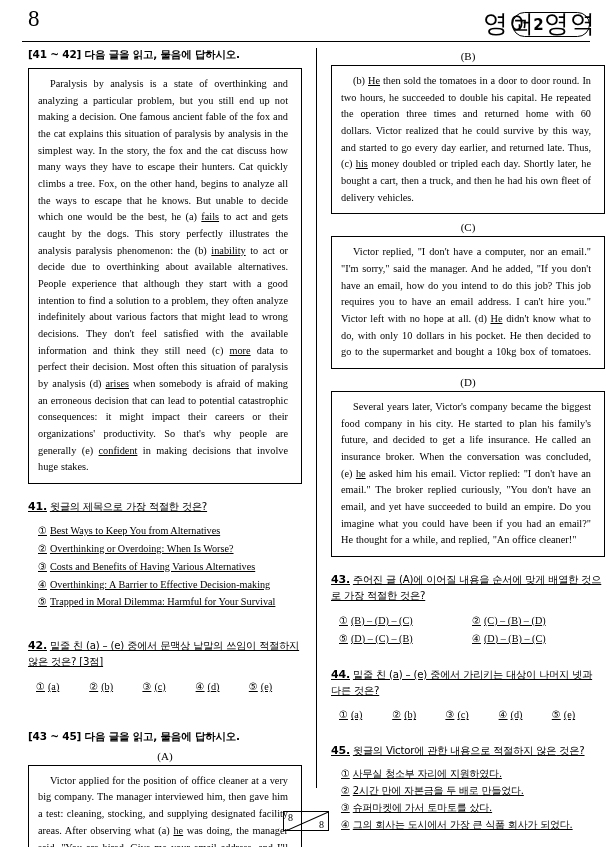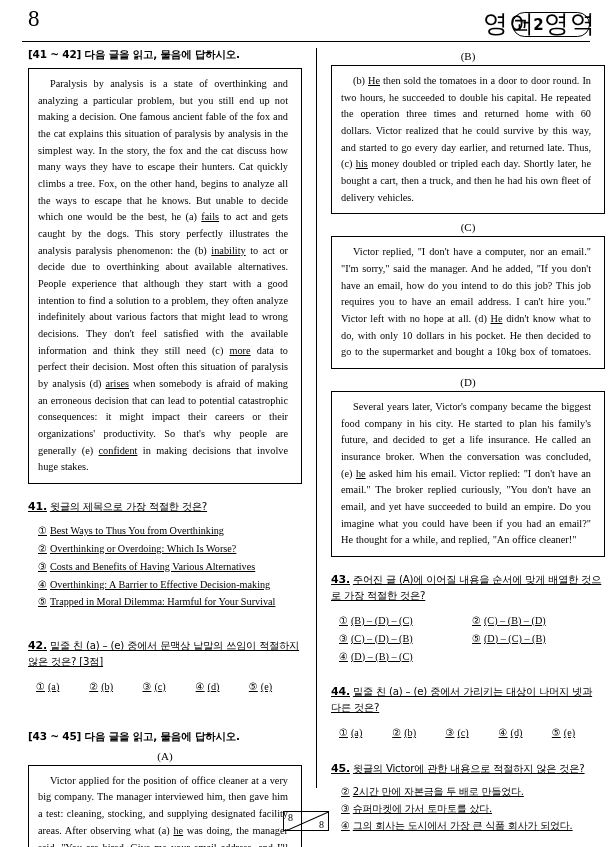--- a/index.html
+++ b/index.html
@@ -243,22 +243,22 @@
       <p class="lastline-left">
         <span>Paralysis by analysis is a state of overthinking and analyzing a particular problem, but you still end up not making a decision. One famous ancient fable of the fox and the cat explains this situation of paralysis by analysis in the simplest way. In the story, the fox and the cat discuss how many ways they have to escape their hunters. Cat quickly climbs a tree. Fox, on the other hand, begins to analyze all the ways to escape that he knows. But unable to decide which one would be the best, he (a) </span><u>fails</u><span> to act and gets caught by the dogs. This story perfectly illustrates the analysis paralysis phenomenon: the (b) </span><u>inability</u><span> to act or decide due to overthinking about available alternatives. People experience that although they start with a good intention to find a solution to a problem, they often analyze indefinitely about various factors that might lead to wrong decisions. They don't feel satisfied with the available information and think they still need (c) </span><u>more</u><span> data to perfect their decision. Most often this situation of paralysis by analysis (d) </span><u>arises</u><span> when somebody is afraid of making an erroneous decision that can lead to potential catastrophic consequences: it might impact their careers or their organizations' productivity. So that's why people are generally (e) </span><u>confident</u><span> in making decisions that involve huge stakes.</span>
       </p>
     </div>
 
     <div class="question">
       <div class="q-stem">
         <span class="q-num">41.</span><span>윗글의 제목으로 가장 적절한 것은?</span>
       </div>
       <div class="choices">
-        <div class="choice"><span class="choice-marker">①</span><span>Best Ways to Thus You from Overthinking</span></div>
-        <div class="choice"><span class="choice-marker">②</span><span>Overthinking or Overdoing: Which Is Worse?</span></div>
+        <div class="choice"><span class="choice-marker">①</span><span>Best Ways to Keep You from Alternatives</span></div>
+        <div class="choice"><span class="choice-marker">②</span><span>Overthinking or Overdoing: When Is Worse?</span></div>
         <div class="choice"><span class="choice-marker">③</span><span>Costs and Benefits of Having Various Alternatives</span></div>
         <div class="choice"><span class="choice-marker">④</span><span>Overthinking: A Barrier to Effective Decision-making</span></div>
         <div class="choice"><span class="choice-marker">⑤</span><span>Trapped in Moral Dilemma: Harmful for Your Survival</span></div>
       </div>
     </div>
 
     <div class="question" style="margin-top:26px;">
       <div class="q-stem">
         <span class="q-num">42.</span><span>밑줄 친 (a) – (e) 중에서 문맥상 낱말의 쓰임이 적절하지 </span><span class="neg">않은</span><span> 것은? [3점]</span>
       </div>
@@ -307,21 +307,20 @@
       </p>
     </div>
 
     <div class="question">
       <div class="q-stem">
         <span class="q-num">43.</span><span>주어진 글 (A)에 이어질 내용을 순서에 맞게 배열한 것으로 가장 적절한 것은?</span>
       </div>
       <div class="choices-grid">
         <div class="choice"><span class="choice-marker">①</span><span>(B) – (D) – (C)</span></div>
         <div class="choice"><span class="choice-marker">②</span><span>(C) – (B) – (D)</span></div>
-        <div class="choice"><span class="choice-marker">③</span><span>(C) – (D) – (B)</span></div>
         <div class="choice"><span class="choice-marker">⑤</span><span>(D) – (C) – (B)</span></div>
         <div class="choice"><span class="choice-marker">④</span><span>(D) – (B) – (C)</span></div>
       </div>
     </div>
 
     <div class="question" style="margin-top:18px;">
       <div class="q-stem">
         <span class="q-num">44.</span><span>밑줄 친 (a) – (e) 중에서 가리키는 대상이 나머지 넷과 </span><span class="neg">다른</span><span> 것은?</span>
       </div>
       <div class="choices-inline">
@@ -331,20 +330,21 @@
         <div class="choice"><span class="choice-marker">④</span><span>(d)</span></div>
         <div class="choice"><span class="choice-marker">⑤</span><span>(e)</span></div>
       </div>
     </div>
 
     <div class="question" style="margin-top:18px;">
       <div class="q-stem">
         <span class="q-num">45.</span><span>윗글의 Victor에 관한 내용으로 적절하지 </span><span class="neg">않은</span><span> 것은?</span>
       </div>
       <div class="choices">
+        <div class="choice kr"><span class="choice-marker">①</span><span>사무실 청소부 자리에 지원하였다.</span></div>
         <div class="choice kr"><span class="choice-marker">②</span><span>2시간 만에 자본금을 두 배로 만들었다.</span></div>
         <div class="choice kr"><span class="choice-marker">③</span><span>슈퍼마켓에 가서 토마토를 샀다.</span></div>
         <div class="choice kr"><span class="choice-marker">④</span><span>그의 회사는 도시에서 가장 큰 식품 회사가 되었다.</span></div>
 
       </div>
     </div>
 
   </div>
 </div>
 

